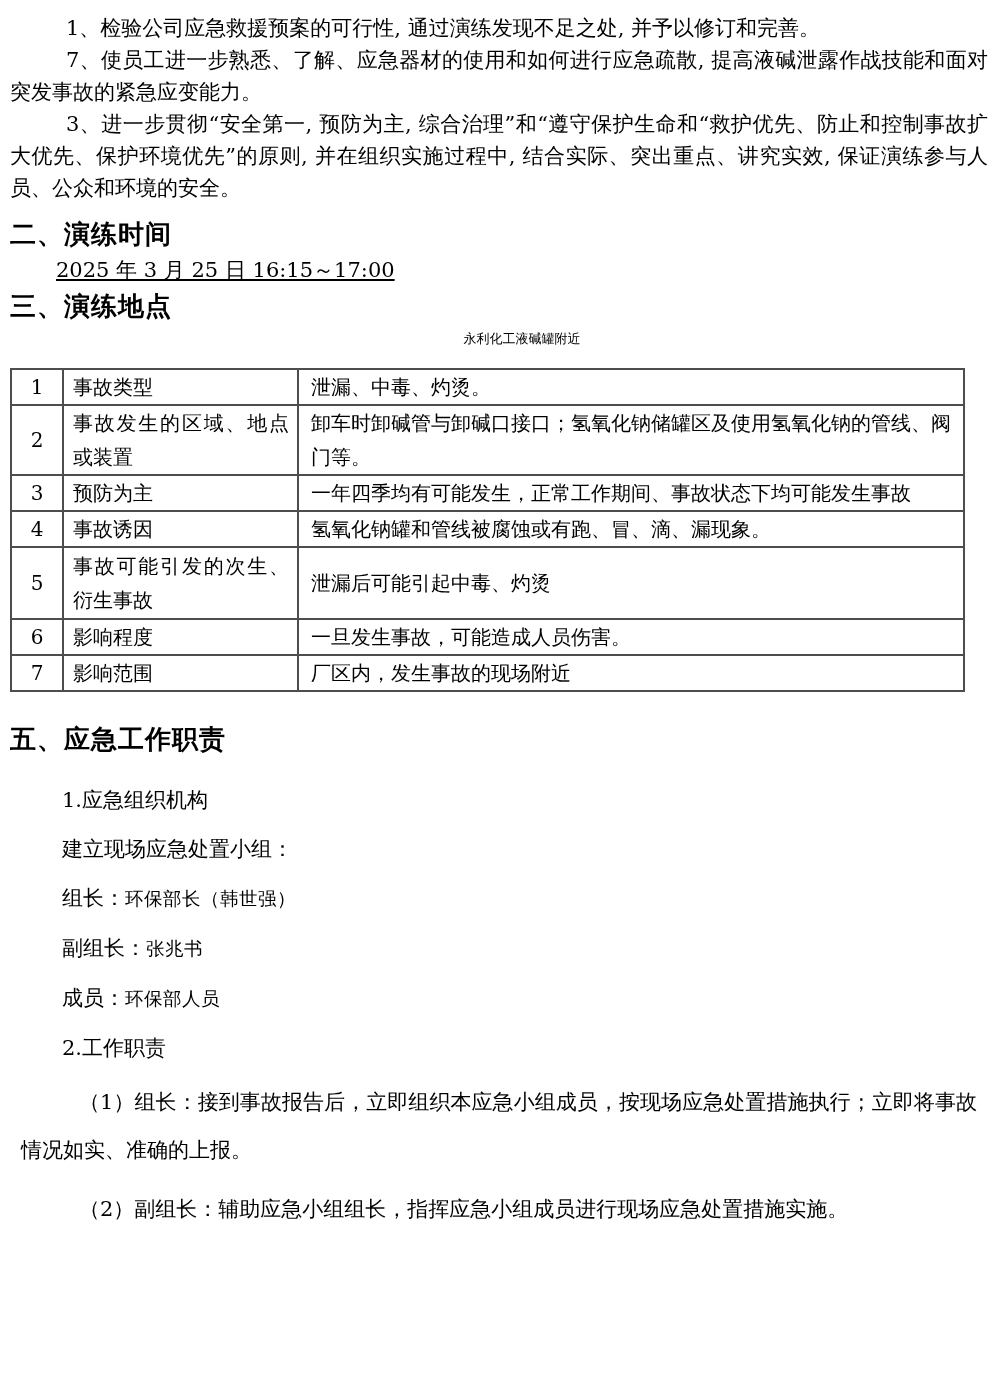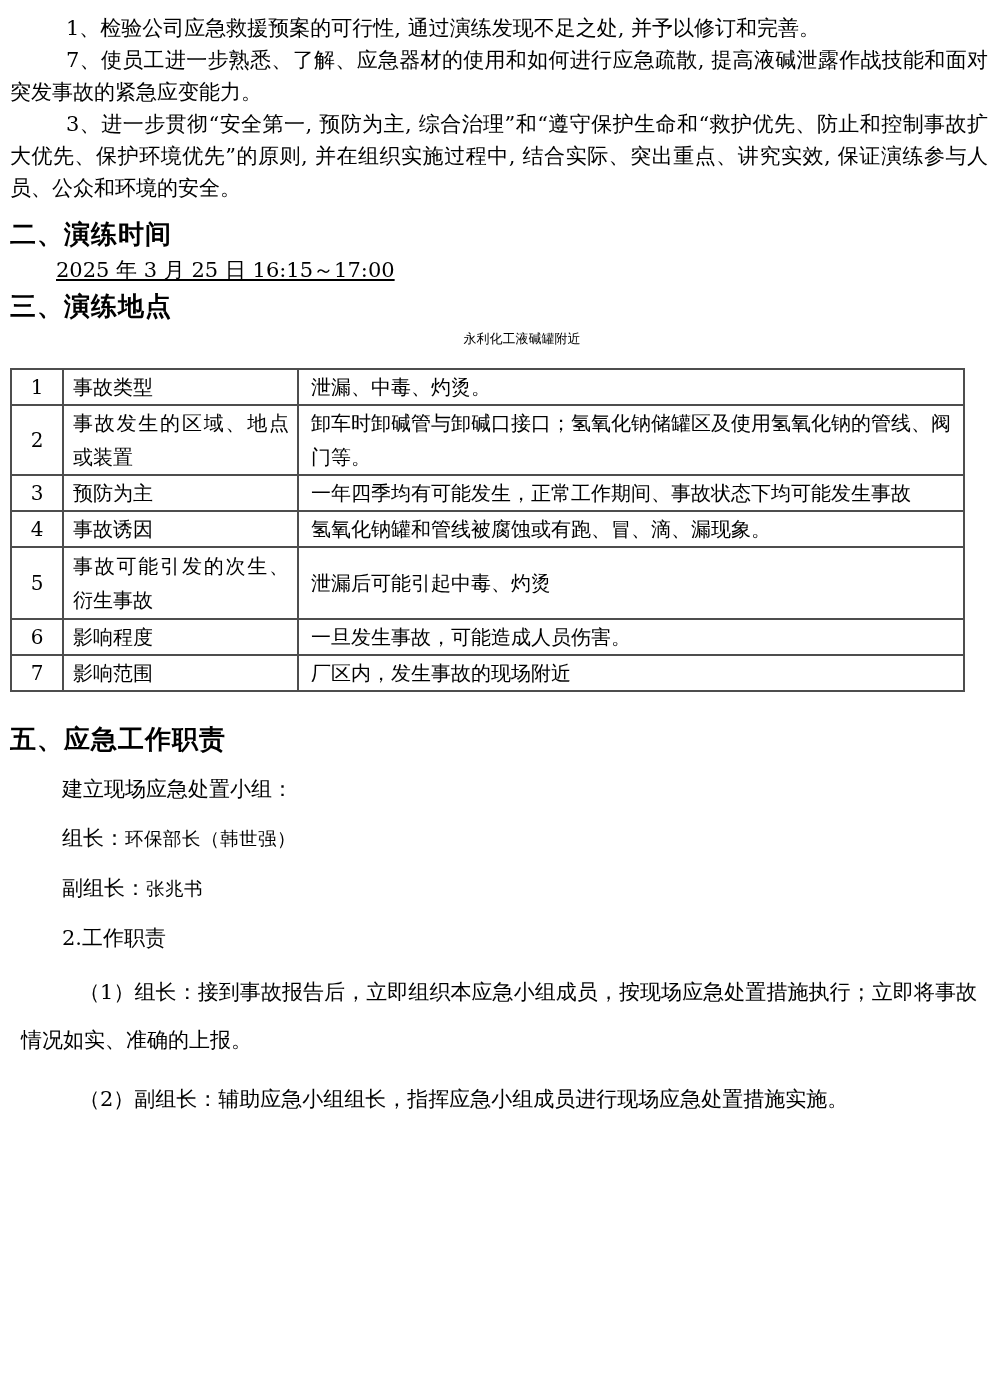--- a/index.html
+++ b/index.html
@@ -149,25 +149,27 @@
       <tr class="r-s">
         <td class="col-no">7</td>
         <td class="col-lab">影响范围</td>
         <td class="col-desc">厂区内，发生事故的现场附近</td>
       </tr>
     </tbody>
   </table>
 
   <h2 class="sec-heading h5">五、应急工作职责</h2>
 
+  <p class="s5-line s5-first">1.应急组织机构</p>
   <p class="s5-line">建立现场应急处置小组：</p>
 
   <p class="s5-line"><span>组长：</span><span class="value">环保部长（韩世强）</span></p>
 
   <p class="s5-line"><span>副组长：</span><span class="value">张兆书</span></p>
 
+  <p class="s5-line"><span>成员：</span><span class="value">环保部人员</span></p>
 
   <p class="s5-line">2.工作职责</p>
 
   <p class="duty duty-1">（1）组长：接到事故报告后，立即组织本应急小组成员，按现场应急处置措施执行；立即将事故情况如实、准确的上报。</p>
   <p class="duty">（2）副组长：辅助应急小组组长，指挥应急小组成员进行现场应急处置措施实施。</p>
 
 </div>
 
 </body></html>

